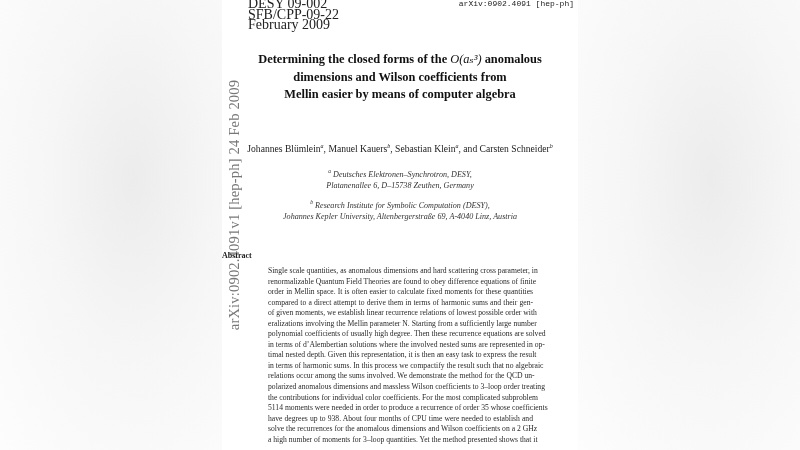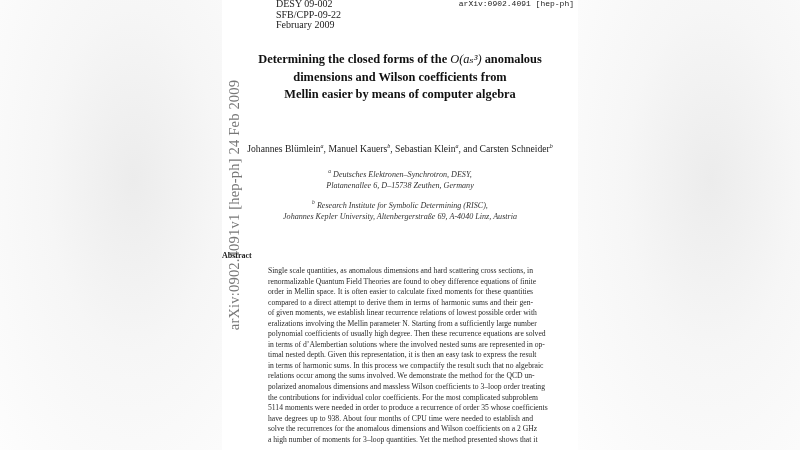--- a/index.html
+++ b/index.html
@@ -15,21 +15,21 @@
   }
   .bg-left { left:0; }
   .bg-right { right:0; width:222px; }
   .page {
     position:absolute; left:222px; top:0; width:356px; height:450px;
     background:#ffffff;
     font-family: "Liberation Serif", "DejaVu Serif", serif;
   }
   .hdr-left {
     position:absolute; left:26px; top:-1px;
-    font-size:10px; line-height:10.5px; color:#222;margin-left:28px;
+    font-size:14px; line-height:10.5px; color:#222;
   }
   .hdr-right {
     position:absolute; right:4px; top:-1px;
     font-family: "Liberation Mono", "DejaVu Sans Mono", monospace;
     font-size:8px; line-height:10.5px; color:#222;
   }
   .side-stamp {
     position:absolute; left:-12px; top:205px;
     transform: translate(-50%, -50%) rotate(-90deg);
     transform-origin: center center;
@@ -91,28 +91,28 @@
 
   <div class="authors">
     <span>Johannes Blümlein</span><sup>a</sup><span>, </span><span>Manuel Kauers</span><sup>b</sup><span>, </span><span>Sebastian Klein</span><sup>a</sup><span>, and </span><span>Carsten Schneider</span><sup>b</sup>
   </div>
 
   <div class="affil affil-a">
     <div><sup>a</sup> <span>Deutsches Elektronen–Synchrotron, DESY,</span></div>
     <div>Platanenallee 6, D–15738 Zeuthen, Germany</div>
   </div>
   <div class="affil affil-b">
-    <div><sup>b</sup> <span>Research Institute for Symbolic Determining (RISC),</span></div>
+    <div><sup>b</sup> <span>Research Institute for Symbolic Computation (DESY),</span></div>
     <div>Johannes Kepler University, Altenbergerstraße 69, A-4040 Linz, Austria</div>
   </div>
 
   <div class="abstract-heading">Abstract</div>
 
   <div class="abstract-body">
-    <span class="ln">Single scale quantities, as anomalous dimensions and hard scattering cross sections, in</span>
+    <span class="ln">Single scale quantities, as anomalous dimensions and hard scattering cross parameter, in</span>
     <span class="ln">renormalizable Quantum Field Theories are found to obey difference equations of finite</span>
     <span class="ln">order in Mellin space.  It is often easier to calculate fixed moments for these quantities</span>
     <span class="ln">compared to a direct attempt to derive them in terms of harmonic sums and their gen-</span>
     <span class="ln">of given moments, we establish linear recurrence relations of lowest possible order with</span>
     <span class="ln">eralizations involving the Mellin parameter N.  Starting from a sufficiently large number</span>
     <span class="ln">polynomial coefficients of usually high degree. Then these recurrence equations are solved</span>
     <span class="ln">in terms of d’Alembertian solutions where the involved nested sums are represented in op-</span>
     <span class="ln">timal nested depth.  Given this representation, it is then an easy task to express the result</span>
     <span class="ln">in terms of harmonic sums. In this process we compactify the result such that no algebraic</span>
     <span class="ln">relations occur among the sums involved.  We demonstrate the method for the QCD un-</span>

